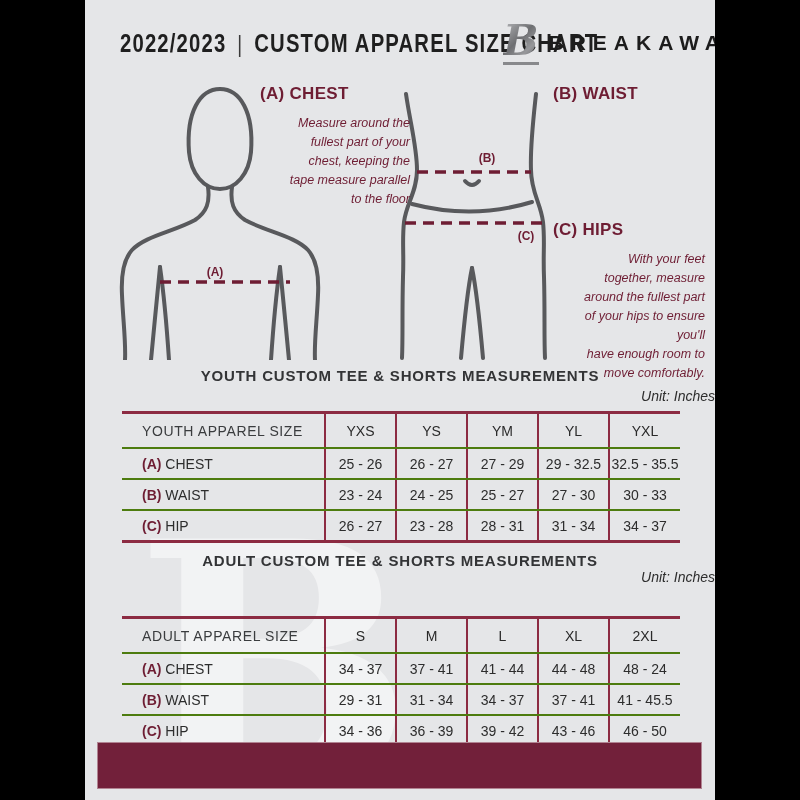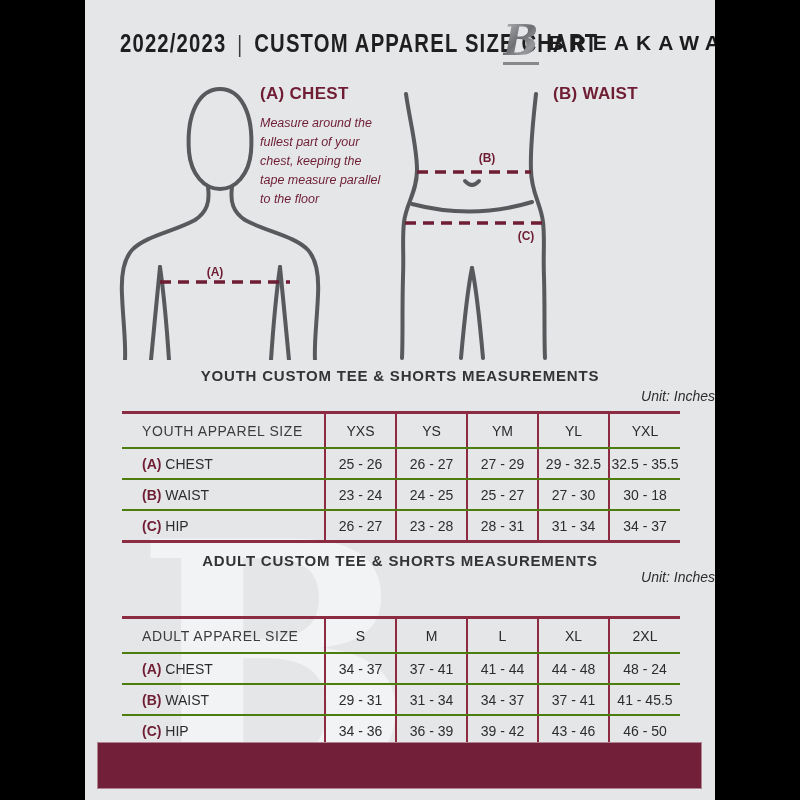--- a/index.html
+++ b/index.html
@@ -28,21 +28,21 @@
   .fig{position:absolute;z-index:1;}
   .fig-upper{left:30px;top:80px;}
   .fig-lower{left:305px;top:92px;}
   .fig path,.fig ellipse{fill:none;stroke:#58595c;stroke-width:4;stroke-linecap:round;}
   .fig .dash{stroke:#6E1D33;stroke-width:3.5;stroke-dasharray:11 7;stroke-linecap:butt;}
   .fig text{fill:#6E1D33;font-family:"Liberation Sans",sans-serif;font-weight:bold;font-size:12px;}
 
   
   .instr{position:absolute;z-index:1;color:#6E1D33;}
   .instr h3{margin:0 0 10px 0;font-size:17px;font-weight:700;letter-spacing:0.3px;}
-  .instr p{margin:0;font-size:12.5px;font-style:italic;line-height:1.52;white-space:pre-line;}
+  .instr p{margin:0;font-size:12.5px;font-style:italic;line-height:1.52;white-space:pre-line;text-align:right;}
   .instr-a{left:175px;top:84px;width:150px;}
   .instr-b{left:468px;top:84px;width:150px;}
   .instr-c{left:468px;top:220px;width:152px;}
 
   
   .sec-title{position:absolute;left:0;width:630px;text-align:center;z-index:1;
              font-size:15px;font-weight:700;letter-spacing:0.8px;color:#333436;}
   .sec-unit{position:absolute;left:0;width:630px;text-align:right;z-index:1;
             font-size:14px;font-style:italic;color:#2e2e2e;}
 
@@ -112,20 +112,30 @@
       <h3>(A) CHEST</h3>
       <p>Measure around the
 fullest part of your
 chest, keeping the
 tape measure parallel
 to the floor</p>
     </div>
     <div class="instr instr-b">
       <h3>(B) WAIST</h3>
     </div>
+    <div class="instr instr-c">
+      <h3>(C) HIPS</h3>
+      <p>With your feet
+together, measure
+around the fullest part
+of your hips to ensure
+you'll
+have enough room to
+move comfortably.</p>
+    </div>
 
     <div class="sec-title" style="top:367px">YOUTH CUSTOM TEE &amp; SHORTS MEASUREMENTS</div>
     <div class="sec-unit" style="top:388px">Unit: Inches</div>
     <table class="size t-youth">
       <thead>
         <tr>
           <th class="label-col">YOUTH APPAREL SIZE</th>
           <th>YXS</th>
           <th>YS</th>
           <th>YM</th>
@@ -141,21 +151,21 @@
           <td>27 - 29</td>
           <td>29 - 32.5</td>
           <td>32.5 - 35.5</td>
         </tr>
         <tr>
           <td class="label-col"><span class="pfx">(B)</span> <span>WAIST</span></td>
           <td>23 - 24</td>
           <td>24 - 25</td>
           <td>25 - 27</td>
           <td>27 - 30</td>
-          <td>30 - 18</td>
+          <td>30 - 33</td>
         </tr>
         <tr>
           <td class="label-col"><span class="pfx">(C)</span> <span>HIP</span></td>
           <td>26 - 27</td>
           <td>23 - 28</td>
           <td>28 - 31</td>
           <td>31 - 34</td>
           <td>34 - 37</td>
         </tr>
       </tbody>

